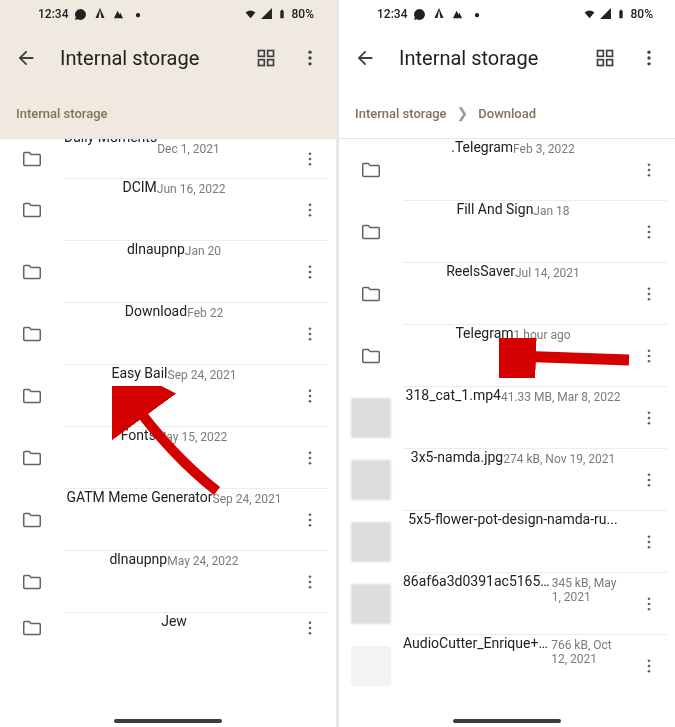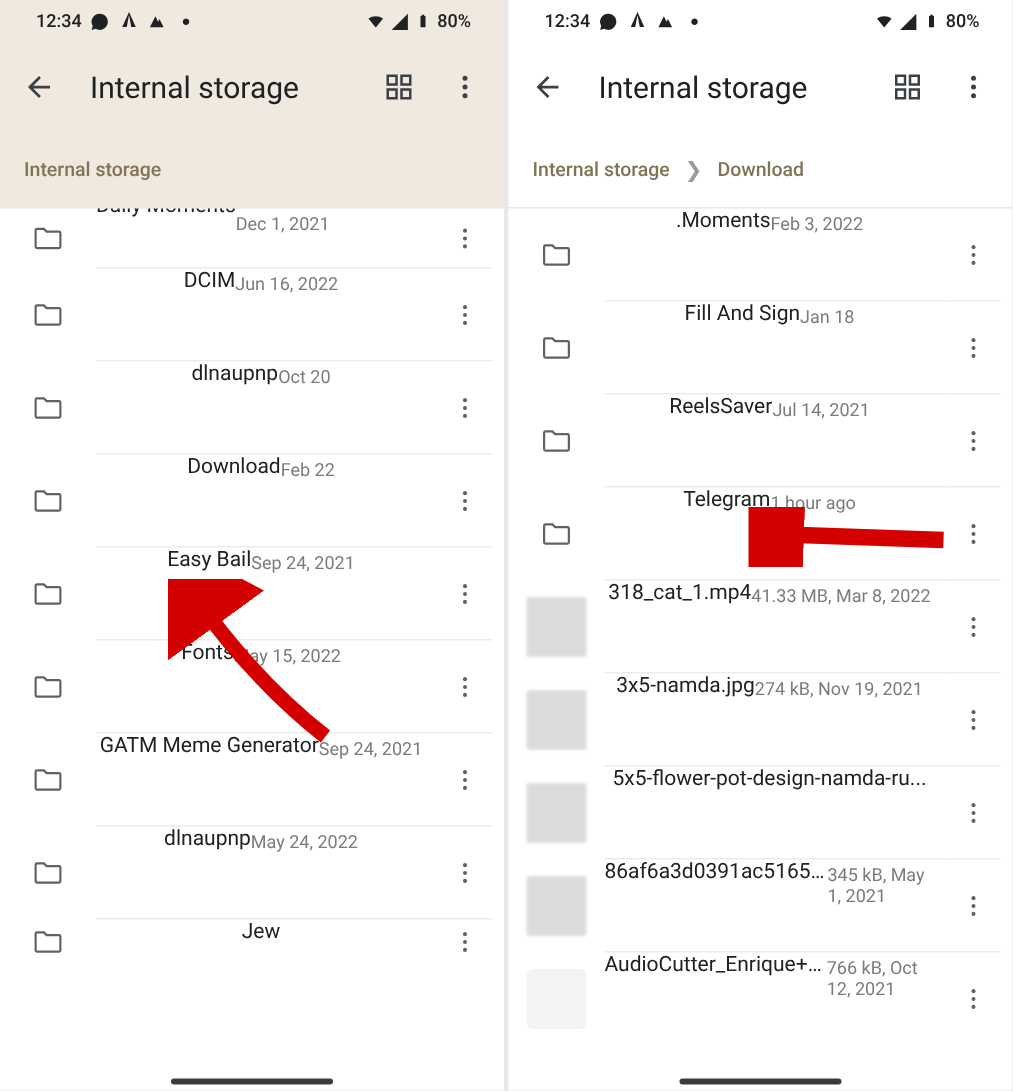--- a/index.html
+++ b/index.html
@@ -18,27 +18,27 @@
     background: #fff;
     display: flex;
     flex-direction: column;
     position: relative;
     overflow: hidden;
   }
   .status-bar {
     height: 28px;
     display: flex;
     align-items: center;
-    padding: 0 22px 0 24px;
+    padding: 0 22px 0 38px;
     font-size: 12px;
     font-weight: 500;
     color: #202124;
   }
   .status-left { display: flex; align-items: center; gap: 6px; }
-  .status-right { margin-left: auto; display: flex; align-items: center; gap: 3px; font-size: 12px; }
+  .status-right { margin-left: auto; display: flex; gap: 3px; font-size: 12px; }
   .status-ic { width: 13px; height: 13px; display:inline-flex; align-items:center; justify-content:center; }
   .topbar {
     height: 60px;
     display: flex;
     align-items: center;
     padding: 0 12px;
     gap: 20px;
   }
   .phone-left .topbar, .phone-left .breadcrumb, .phone-left .status-bar {
     background: #efe9df;
@@ -257,21 +257,21 @@
         </div>
       </div>
       <div class="row">
         <div class="thumb">
           <svg viewBox="0 0 24 24" width="22" height="22" fill="none" stroke="#5f6368" stroke-width="1.6">
             <path d="M3 6a1 1 0 0 1 1-1h5l2 2h9a1 1 0 0 1 1 1v10a1 1 0 0 1-1 1H4a1 1 0 0 1-1-1V6z"></path>
           </svg>
         </div>
         <div class="texts">
           <div class="name">dlnaupnp</div>
-          <div class="meta">Oct 20</div>
+          <div class="meta">Jan 20</div>
         </div>
         <div class="more">
           <svg viewBox="0 0 24 24" width="18" height="18" fill="#5f6368">
             <circle cx="12" cy="5" r="1.8"></circle>
             <circle cx="12" cy="12" r="1.8"></circle>
             <circle cx="12" cy="19" r="1.8"></circle>
           </svg>
         </div>
       </div>
       <div class="row">
@@ -471,21 +471,21 @@
   </div>
 
   <div class="list" id="right-list">
       <div class="row">
         <div class="thumb">
           <svg viewBox="0 0 24 24" width="22" height="22" fill="none" stroke="#5f6368" stroke-width="1.6">
             <path d="M3 6a1 1 0 0 1 1-1h5l2 2h9a1 1 0 0 1 1 1v10a1 1 0 0 1-1 1H4a1 1 0 0 1-1-1V6z"></path>
           </svg>
         </div>
         <div class="texts">
-          <div class="name">.Moments</div>
+          <div class="name">.Telegram</div>
           <div class="meta">Feb 3, 2022</div>
         </div>
         <div class="more">
           <svg viewBox="0 0 24 24" width="18" height="18" fill="#5f6368">
             <circle cx="12" cy="5" r="1.8"></circle>
             <circle cx="12" cy="12" r="1.8"></circle>
             <circle cx="12" cy="19" r="1.8"></circle>
           </svg>
         </div>
       </div>

